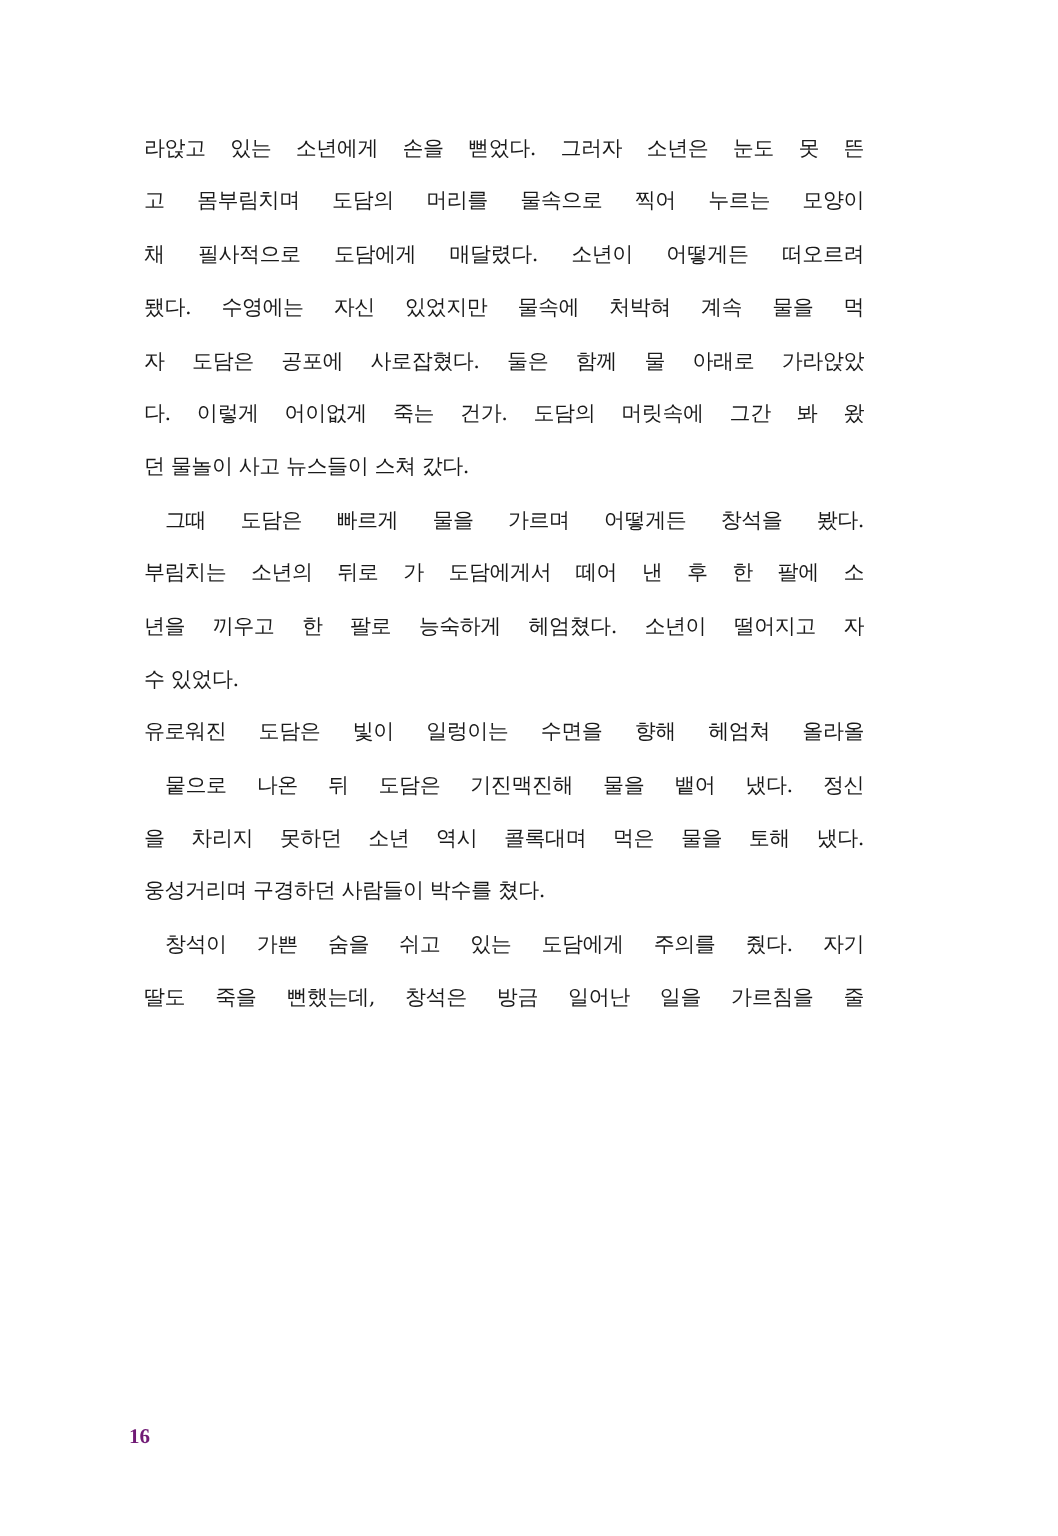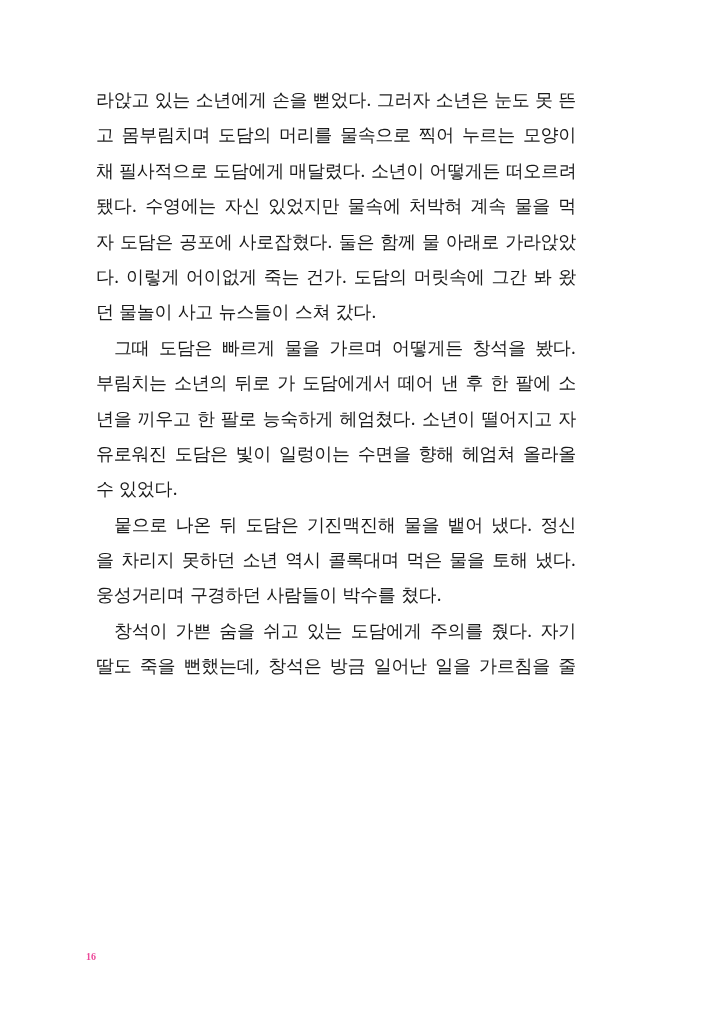--- a/index.html
+++ b/index.html
@@ -19,21 +19,21 @@
       width: 705px;
       height: 1024px;
       background: #ffffff;
     }
     .text-block {
       position: absolute;
       left: 96px;
       top: 82px;
       width: 480px;
       font-family: "DejaVu Serif", "Liberation Serif", serif;
-      font-size: 18px;
+      font-size: 14px;
       line-height: 35.4px;
       color: #1a1a1a;
       text-align: justify;
       letter-spacing: -0.3px;
       word-break: keep-all;
     }
     .para {
       margin: 0;
       padding: 0;
     }
@@ -45,23 +45,23 @@
       height: 35.4px;
     }
     .line.last {
       text-align-last: left;
     }
     .page-number {
       position: absolute;
       left: 86px;
       top: 951px;
       font-family: "Liberation Serif", "DejaVu Serif", serif;
-      font-size: 10px;
+      font-size: 14px;
       font-weight: bold;
-      color: #ec4899;
+      color: #701a75;
     }
   </style>
 </head>
 <body>
 
 <div class="page">
   <div class="text-block">
 
     <div class="para">
       <span class="line">라앉고 있는 소년에게 손을 뻗었다. 그러자 소년은 눈도 못 뜬</span>
@@ -70,22 +70,22 @@
       <span class="line">됐다. 수영에는 자신 있었지만 물속에 처박혀 계속 물을 먹</span>
       <span class="line">자 도담은 공포에 사로잡혔다. 둘은 함께 물 아래로 가라앉았</span>
       <span class="line">다. 이렇게 어이없게 죽는 건가. 도담의 머릿속에 그간 봐 왔</span>
       <span class="line last">던 물놀이 사고 뉴스들이 스쳐 갔다.</span>
     </div>
 
     <div class="para">
       <span class="line" style="padding-left:1em;width:calc(100% - 1em);">그때 도담은 빠르게 물을 가르며 어떻게든 창석을 봤다.</span>
       <span class="line">부림치는 소년의 뒤로 가 도담에게서 떼어 낸 후 한 팔에 소</span>
       <span class="line">년을 끼우고 한 팔로 능숙하게 헤엄쳤다. 소년이 떨어지고 자</span>
+      <span class="line last">수 있었다.</span>
       <span class="line">유로워진 도담은 빛이 일렁이는 수면을 향해 헤엄쳐 올라올</span>
-      <span class="line last">수 있었다.</span>
     </div>
 
     <div class="para">
       <span class="line" style="padding-left:1em;width:calc(100% - 1em);">뭍으로 나온 뒤 도담은 기진맥진해 물을 뱉어 냈다. 정신</span>
       <span class="line">을 차리지 못하던 소년 역시 콜록대며 먹은 물을 토해 냈다.</span>
       <span class="line last">웅성거리며 구경하던 사람들이 박수를 쳤다.</span>
     </div>
 
 
     <div class="para">

